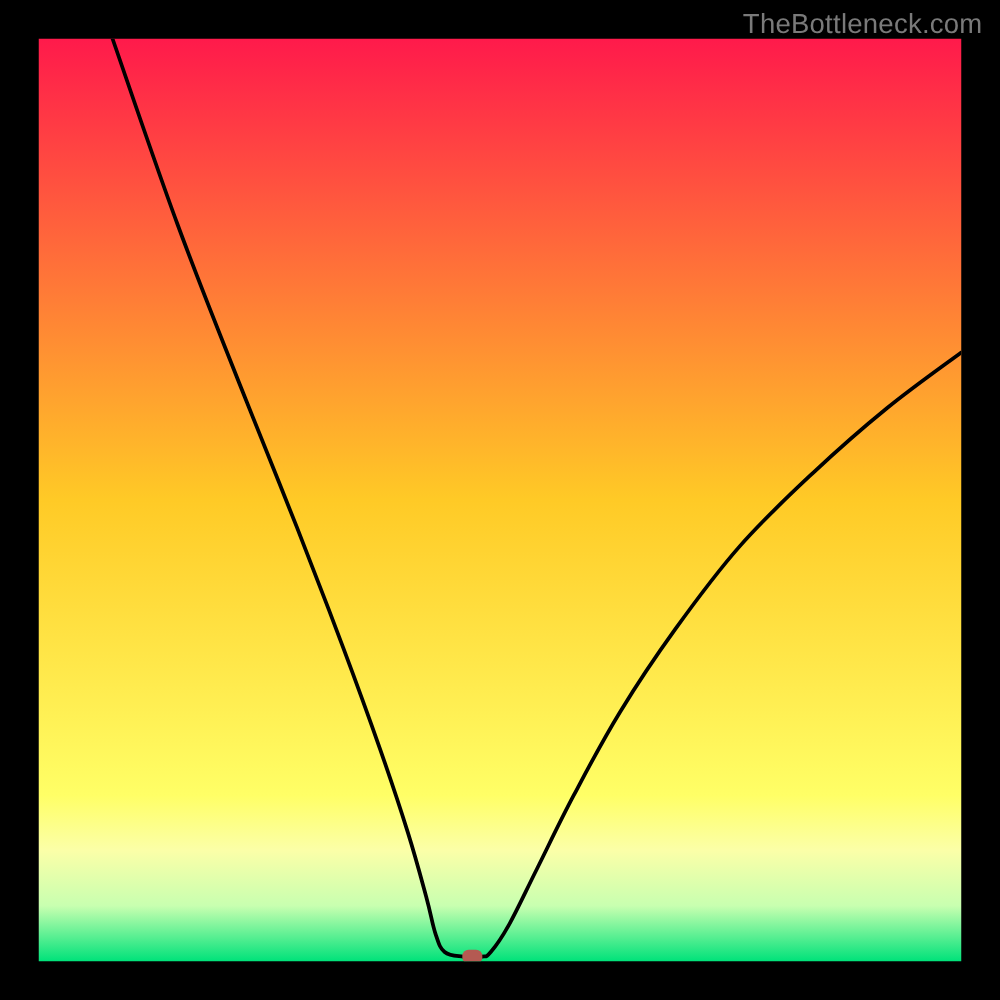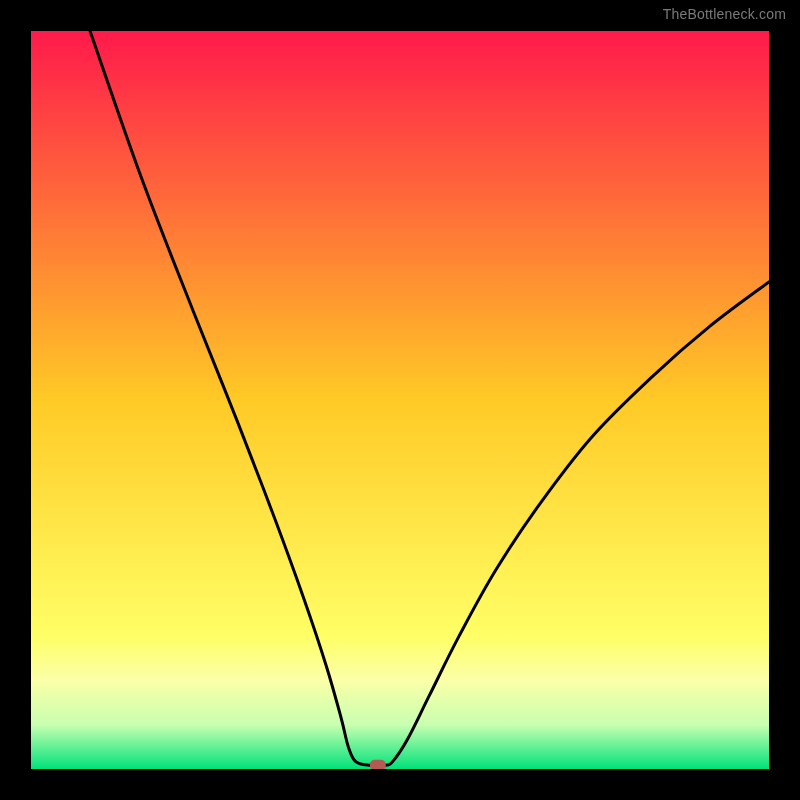--- a/index.html
+++ b/index.html
@@ -17,21 +17,21 @@
     top: 0;
     width: 800px;
     height: 800px;
     background: #000;
   }
   .watermark {
     position: absolute;
     top: 6px;
     right: 14px;
     color: #7a7a7a;
-    font-size: 14px;
+    font-size: 22px;
     font-weight: 500;
     letter-spacing: 0.2px;
     user-select: none;
   }
   svg {
     position: absolute;
     left: 0;
     top: 0;
   }
 </style>

